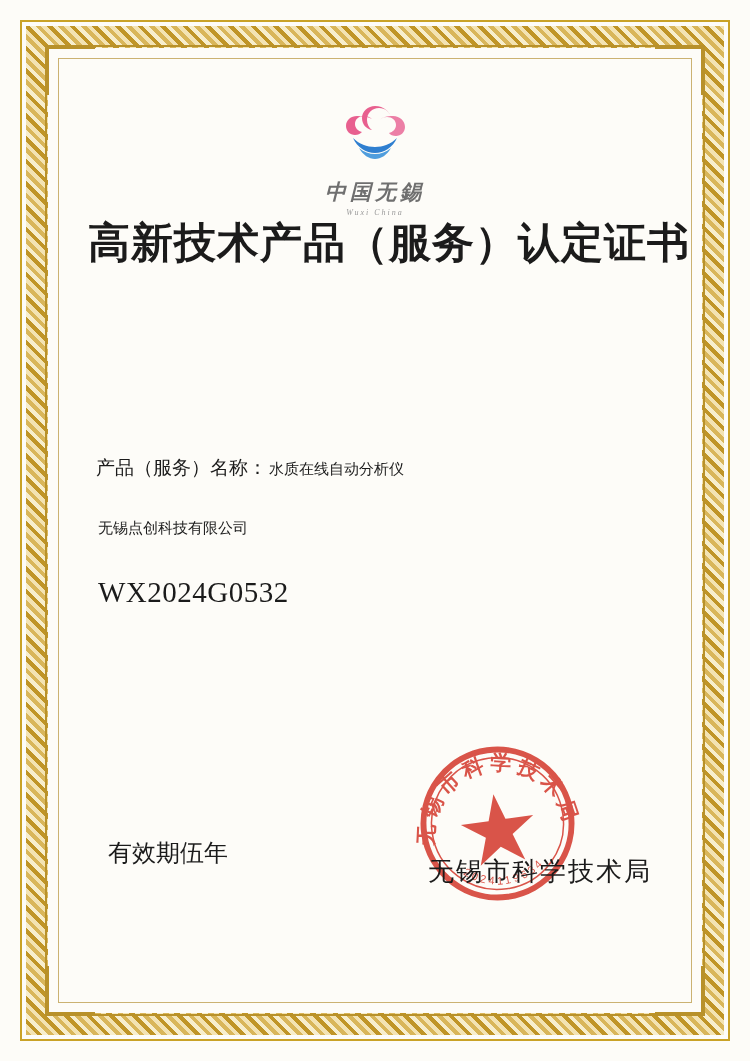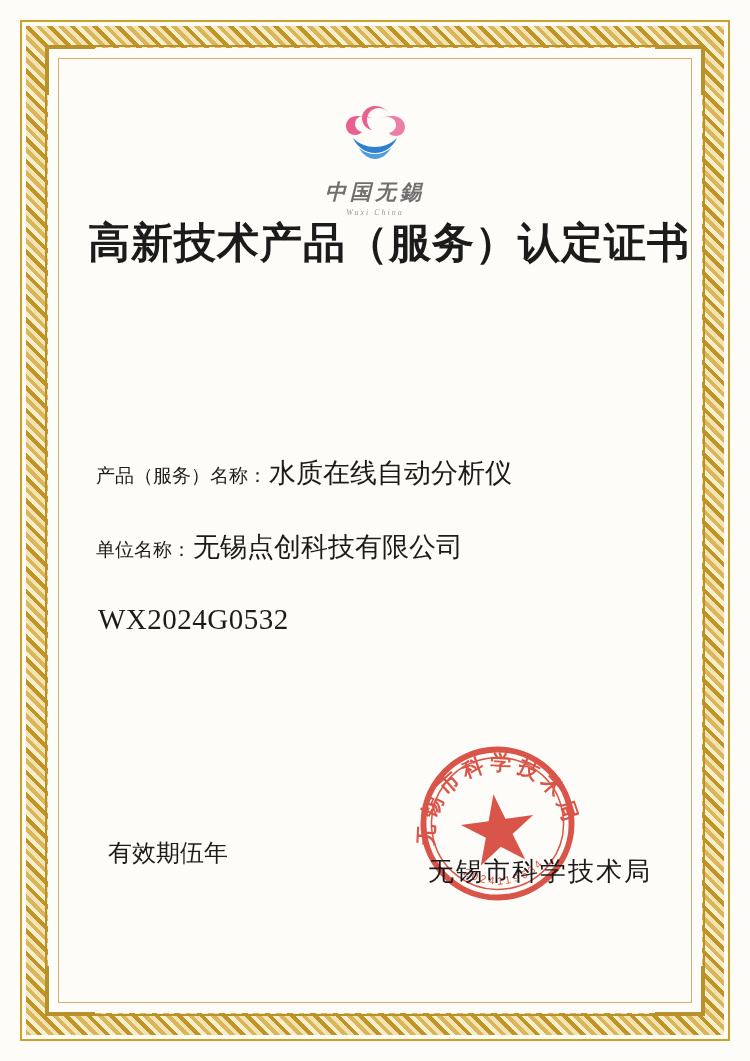--- a/index.html
+++ b/index.html
@@ -157,21 +157,21 @@
   }
   .field-label {
     font-family: "DejaVu Serif", "Liberation Serif", serif;
     font-size: 19px;
     color: #1b1b1b;
     font-weight: 500;
     white-space: nowrap;
   }
   .field-value {
     font-family: Liberation Mono, monospace;
-    font-size: 27px;
+    font-size: 15px;
     color: #1b1b1b;
     margin-left: 2px;
     white-space: nowrap;
   }
   .field-value.mono {
     font-family: "Liberation Serif", serif;
     font-size: 29px;
     letter-spacing: 0.5px;
   }
 
@@ -253,21 +253,20 @@
     <div class="cert-title">高新技术产品（服务）认定证书</div>
 
     <div class="fields">
 
       <div class="field-row">
         <span class="field-label">产品（服务）名称：</span>
         <span class="field-value">水质在线自动分析仪</span>
       </div>
 
       <div class="field-row">
-        <span class="field-label">单位名称：</span>
         <span class="field-value">无锡点创科技有限公司</span>
       </div>
 
       <div class="field-row">
         <span class="field-value mono">WX2024G0532</span>
       </div>
 
     </div>
 
     <div class="validity">有效期伍年</div>

